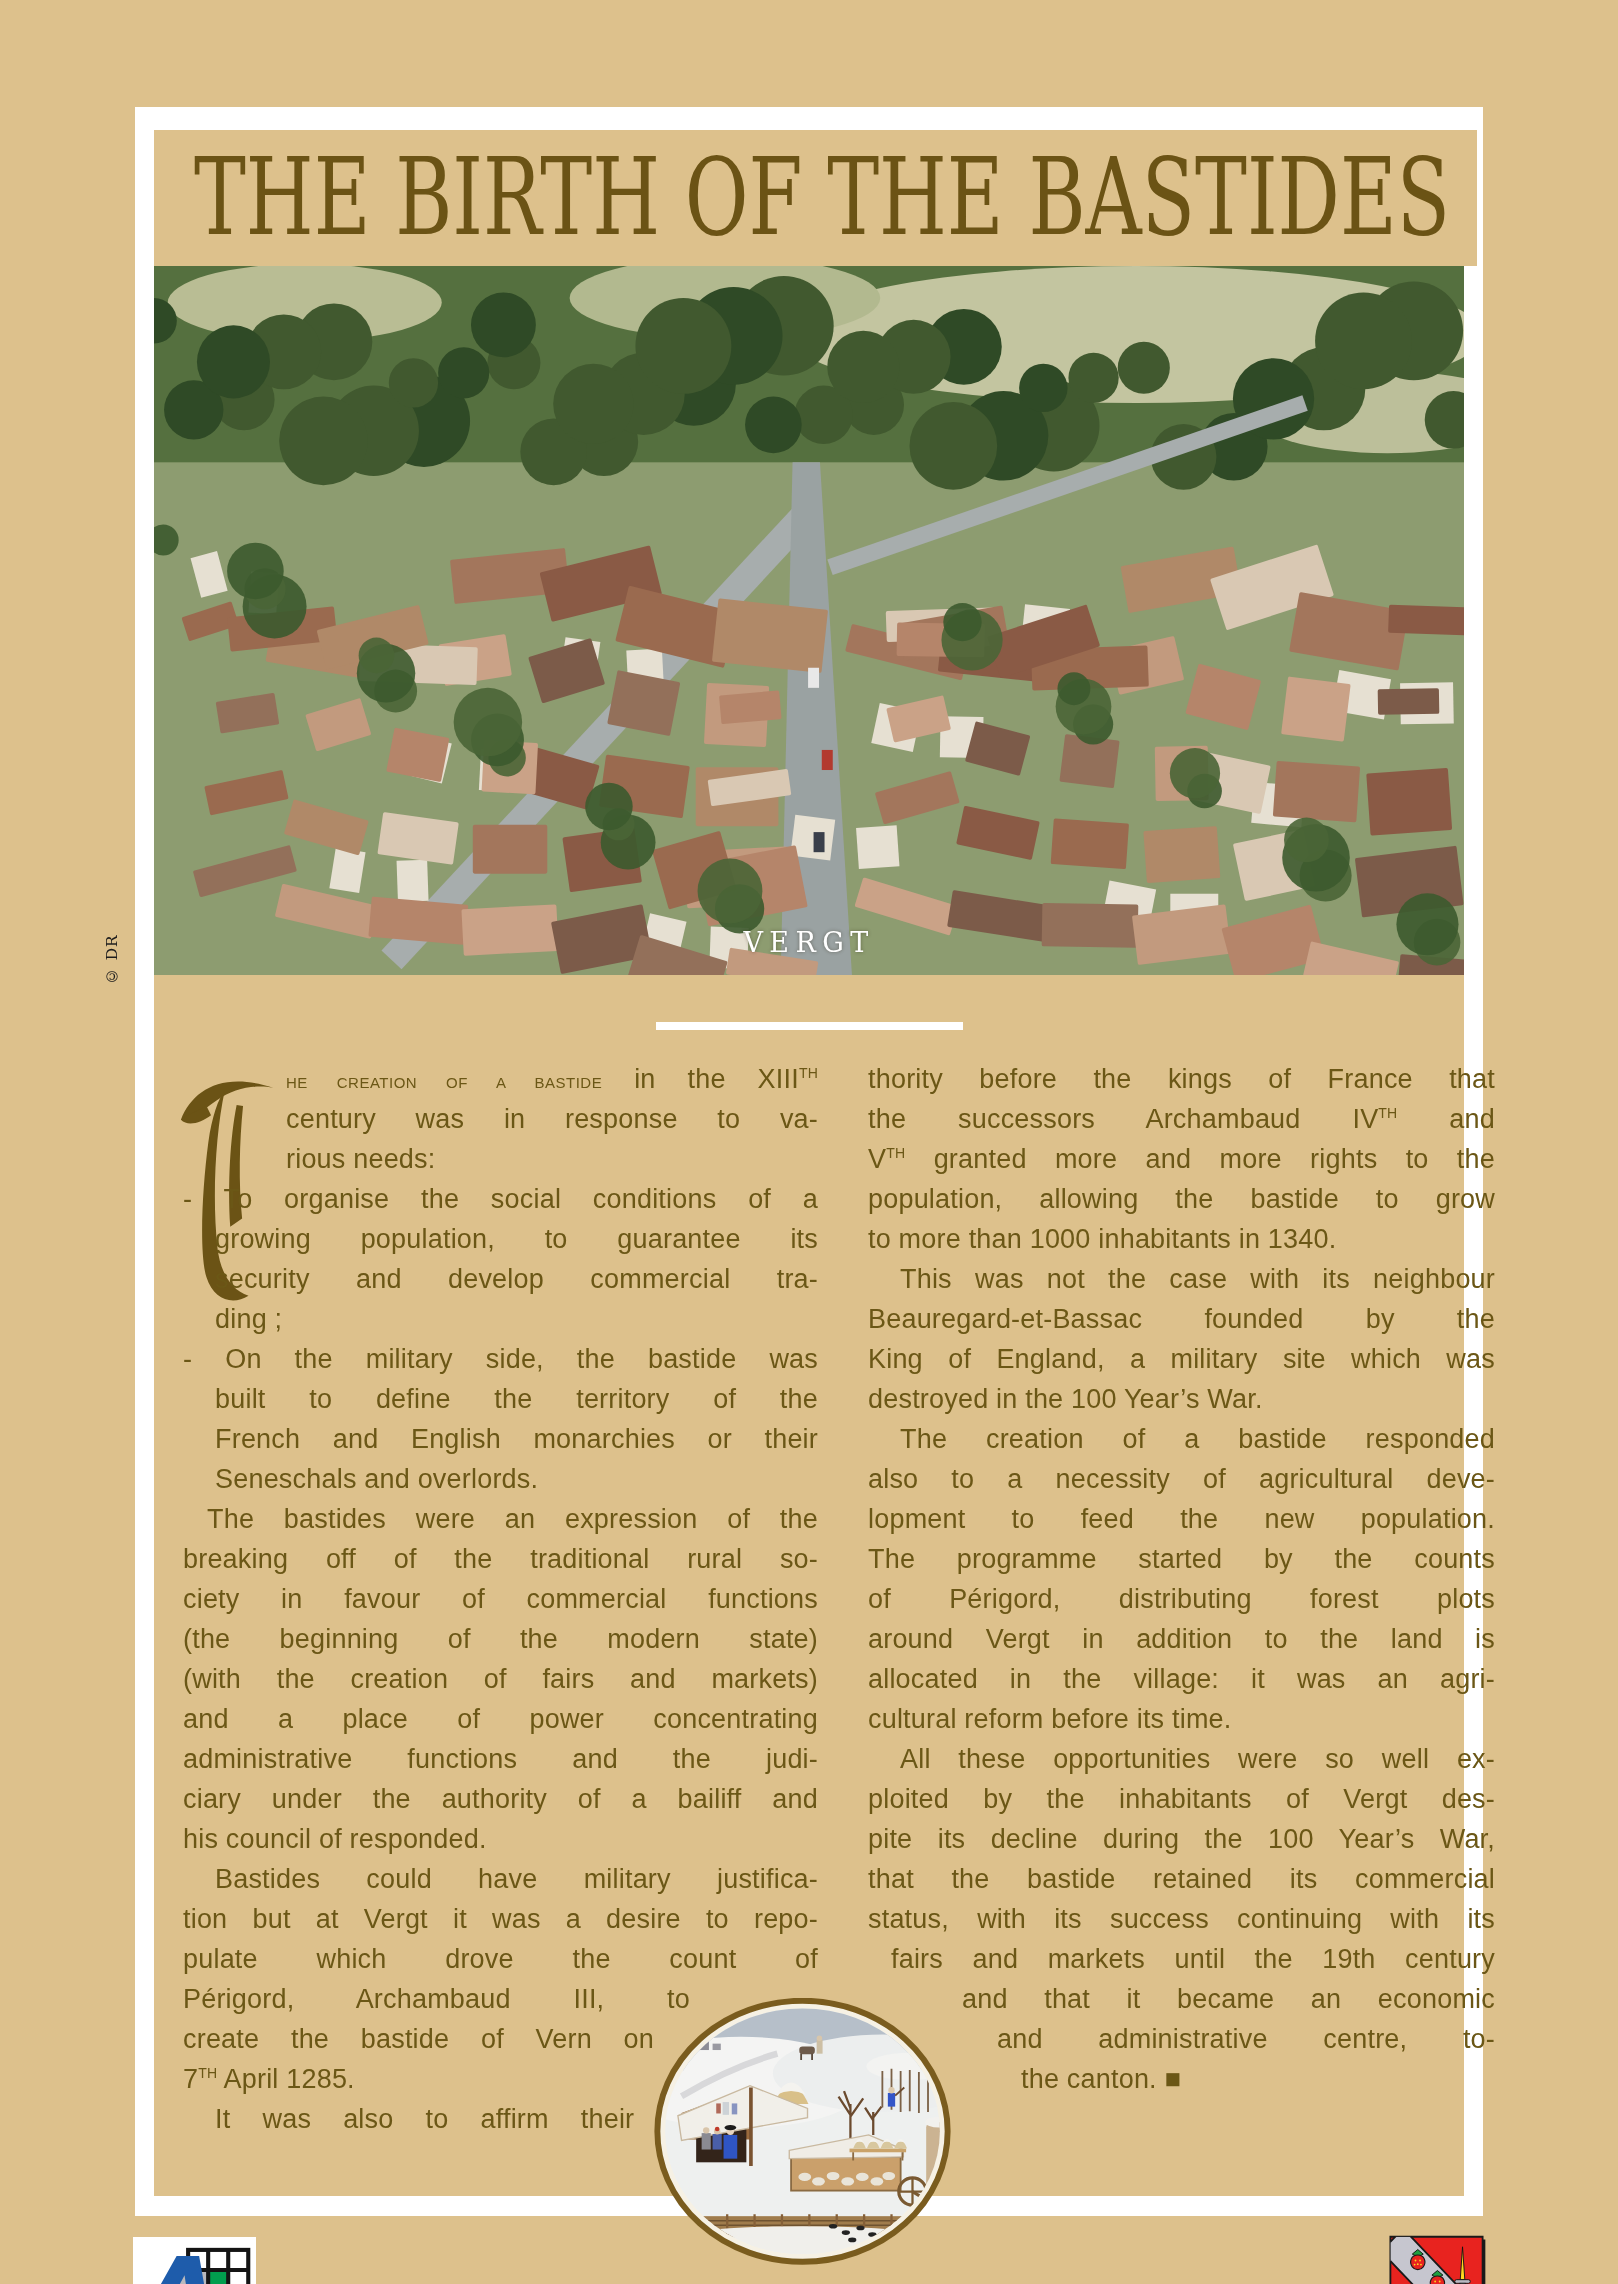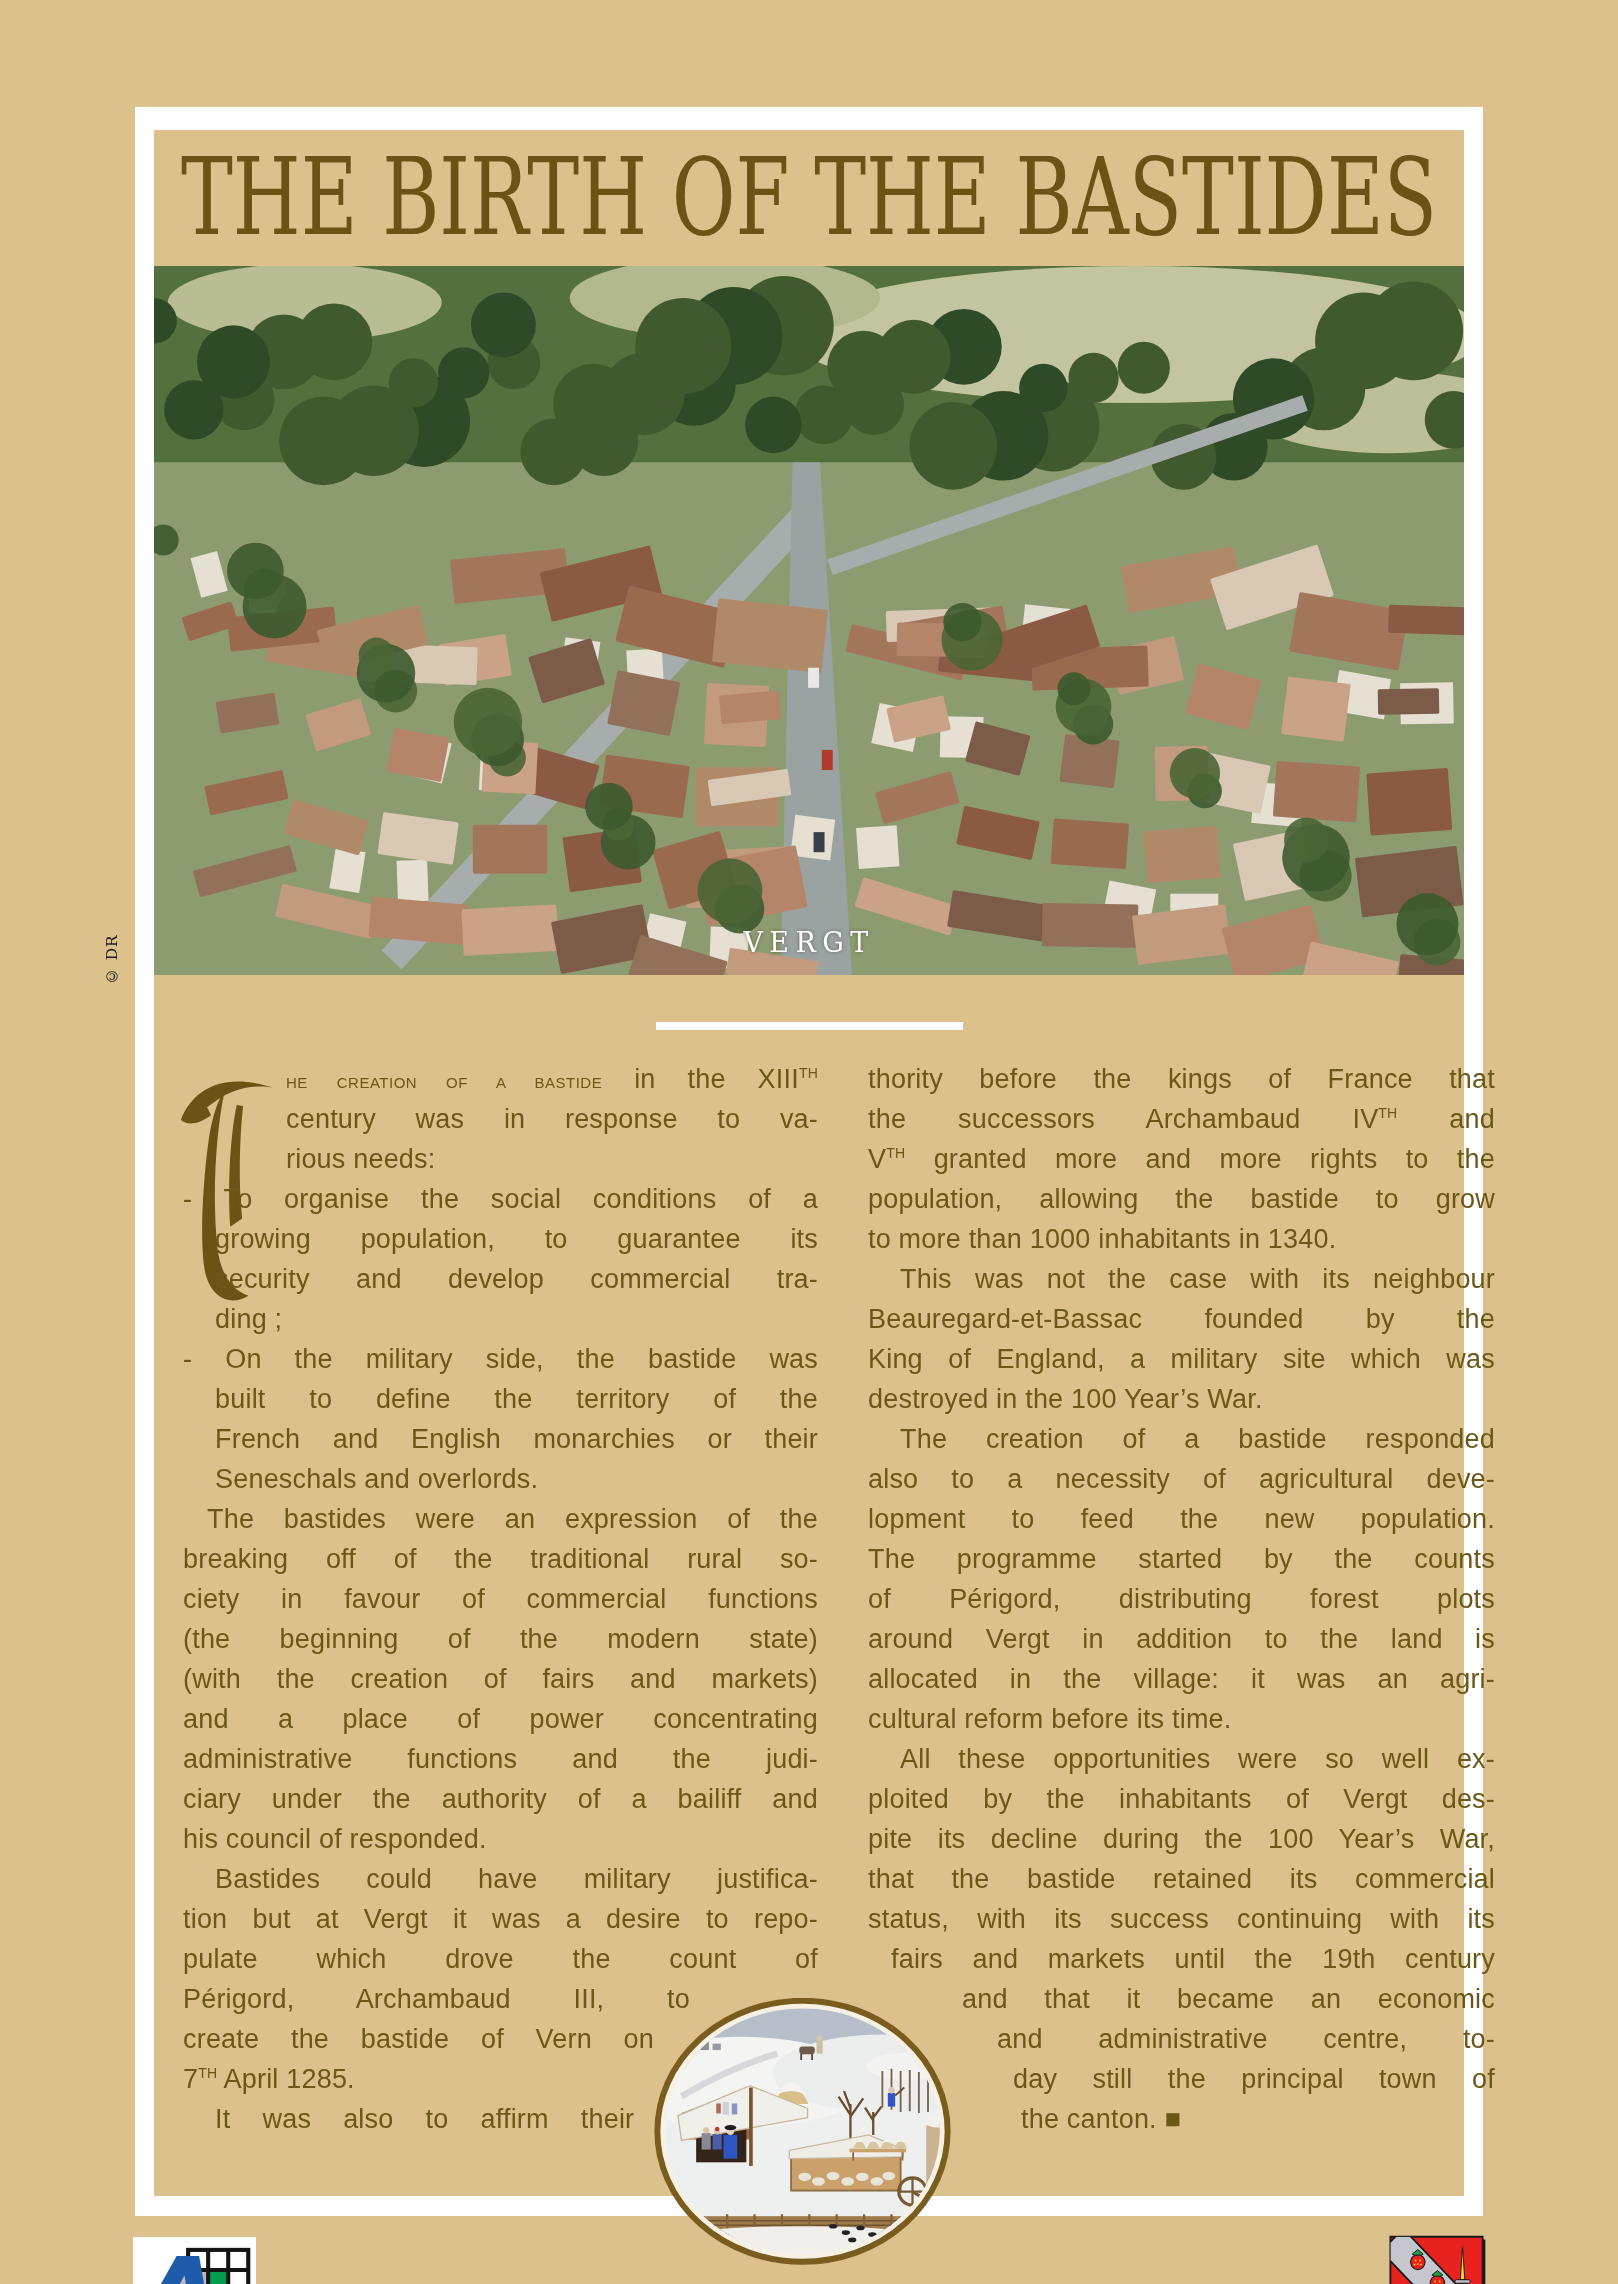--- a/index.html
+++ b/index.html
@@ -1,19 +1,19 @@
 <!DOCTYPE html>
 <html style="font-size:7.3px"><head>
 <meta charset="utf-8">
 <style>
   html,body{margin:0;padding:0;background:#c9c9c9;}
   .stage{position:relative;width:1619px;height:2401px;background:#ddc18c;overflow:hidden;
          font-family:"Liberation Sans",sans-serif;}
   .sheet{position:absolute;left:135px;top:107px;width:1348px;height:2109px;background:#ffffff;}
-  .title-band{position:absolute;left:154px;top:130px;width:1310px;height:136px;background:#ddc18c;}
+  .title-band{position:absolute;left:154px;top:130px;width:1310px;height:136px;background:#ddc18c;padding-left:13px;}
   .photo{position:absolute;left:154px;top:266px;width:1310px;height:709px;overflow:hidden;background:#4d7c0f;}
   .vergt{position:absolute;left:0;right:0;bottom:17.4px;text-align:center;color:#ffffff;
          font-family:"DejaVu Serif",serif;font-size:27px;letter-spacing:6.4px;
          text-shadow:0 0 3.7px rgba(40,30,10,.45);}
   .credit{position:absolute;left:103px;top:907px;height:78px;color:#1c1c1c;
           font-family:"DejaVu Serif",serif;font-size:15.5px;letter-spacing:0.9px;
           writing-mode:vertical-rl;transform:rotate(180deg);}
   .body-band{position:absolute;left:154px;top:975px;width:1310px;height:1221px;background:#ddc18c;}
   .divider{position:absolute;left:502px;top:47px;width:307px;height:7.8px;background:#ffffff;}
   .col{position:absolute;top:84px;color:#6b5716;font-size:27px;letter-spacing:0.2px;}
@@ -298,21 +298,20 @@
         <div class="ln">allocated in the village: it was an agri-</div>
         <div class="ln nj">cultural reform before its time.</div>
         <div class="ln" style="margin-left: 32px;">All these opportunities were so well ex-</div>
         <div class="ln">ploited by the inhabitants of Vergt des-</div>
         <div class="ln">pite its decline during the 100 Year’s War,</div>
         <div class="ln">that the bastide retained its commercial</div>
         <div class="ln">status, with its success continuing with its</div>
         <div class="ln" style="margin-left: 23px;">fairs and markets until the 19th century</div>
         <div class="ln" style="margin-left: 94px;">and that it became an economic</div>
         <div class="ln" style="margin-left: 129px;">and administrative centre, to-</div>
-        <div class="ln" style="margin-left: 145px;">day still the principal town of</div>
         <div class="ln nj" style="margin-left: 153px;">the canton. ■</div>
       </div>
   </div>
 
   <div class="oval">
     <svg width="297" height="267" viewBox="0 0 650 585">
       <defs>
         <clipPath id="ovclip">
             <ellipse cx="325" cy="292" rx="301" ry="269"></ellipse>
           </clipPath>

